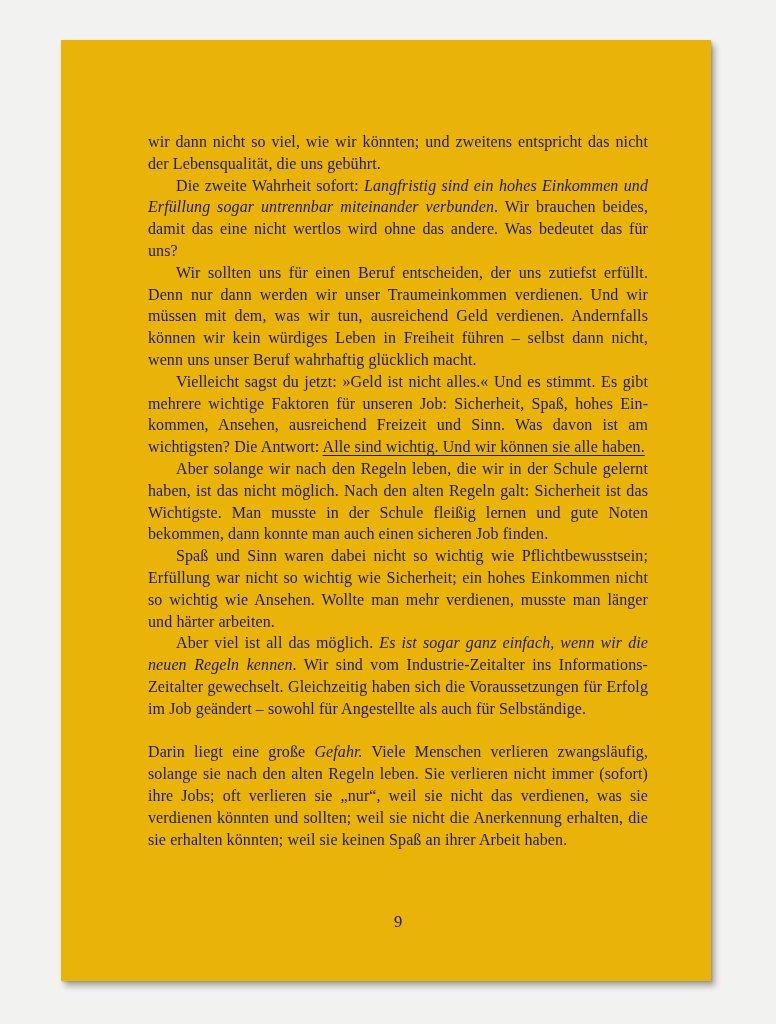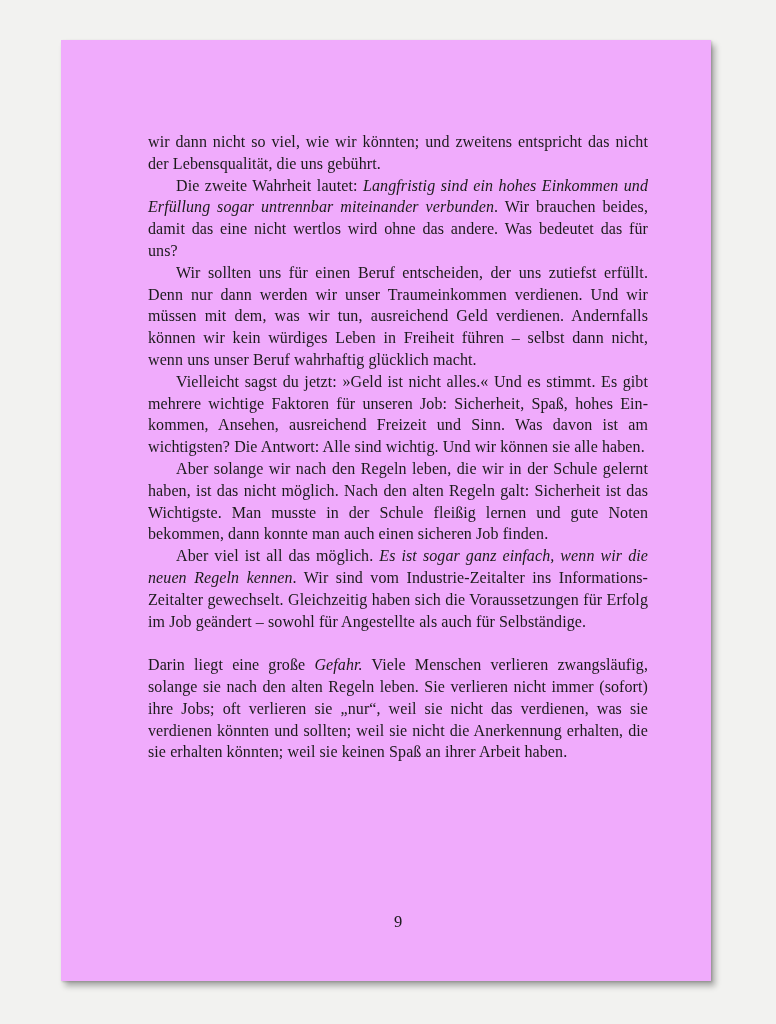--- a/index.html
+++ b/index.html
@@ -35,39 +35,40 @@
     -webkit-hyphens: manual;
     letter-spacing: 0.1px;
   }
   p.para {
     margin: 0;
     padding: 0;
   }
   p.para.indent { text-indent: 28px; }
   p.para.space-before { margin-top: 21.8px; }
   .seg-italic { font-style: italic; }
-  .seg-underline { text-underline-offset: 2.5px; }
+  .seg-underline { text-decoration: underline; text-underline-offset: 2.5px; }
   .page-number {
     position: absolute;
     left: 87px;
     top: 872px;
     width: 500px;
     text-align: center;
     font-size: 16.5px;
   }
 </style>
 </head>
 <body>
 
 <div class="backdrop" style="background: rgb(242, 242, 240);">
-  <div class="page" style="background: #f0abfc; color: rgb(27, 27, 27);">
+  <div class="page" style="background: #eab308; color: rgb(27, 27, 27);">
     <div class="text-block">
         <p class="para"><span>wir dann nicht so viel, wie wir könnten; und zweitens entspricht das nicht der Lebensqualität, die uns gebührt.</span></p>
-        <p class="para indent"><span>Die zweite Wahrheit lautet: </span><span class="seg-italic">Langfristig sind ein hohes Einkommen und Erfüllung sogar untrennbar miteinander verbunden</span><span>. Wir brauchen beides, damit das eine nicht wertlos wird ohne das andere. Was bedeutet das für uns?</span></p>
+        <p class="para indent"><span>Die zweite Wahrheit sofort: </span><span class="seg-italic">Langfristig sind ein hohes Einkommen und Erfüllung sogar untrennbar miteinander verbunden</span><span>. Wir brauchen beides, damit das eine nicht wertlos wird ohne das andere. Was bedeutet das für uns?</span></p>
         <p class="para indent"><span>Wir sollten uns für einen Beruf entscheiden, der uns zutiefst erfüllt. Denn nur dann werden wir unser Traumeinkommen verdienen. Und wir müssen mit dem, was wir tun, ausreichend Geld verdienen. Andernfalls können wir kein würdiges Leben in Freiheit führen – selbst dann nicht, wenn uns unser Beruf wahrhaftig glücklich macht.</span></p>
         <p class="para indent"><span>Vielleicht sagst du jetzt: »Geld ist nicht alles.« Und es stimmt. Es gibt mehrere wichtige Faktoren für unseren Job: Sicherheit, Spaß, hohes Ein­kommen, Ansehen, ausreichend Freizeit und Sinn. Was davon ist am wichtigsten? Die Antwort: </span><span class="seg-underline">Alle sind wichtig. Und wir können sie alle haben.</span></p>
         <p class="para indent"><span>Aber solange wir nach den Regeln leben, die wir in der Schule gelernt haben, ist das nicht möglich. Nach den alten Regeln galt: Sicherheit ist das Wichtigste. Man musste in der Schule fleißig lernen und gute Noten bekommen, dann konnte man auch einen sicheren Job finden.</span></p>
+        <p class="para indent"><span>Spaß und Sinn waren dabei nicht so wichtig wie Pflichtbewusstsein; Erfüllung war nicht so wichtig wie Sicherheit; ein hohes Einkommen nicht so wichtig wie Ansehen. Wollte man mehr verdienen, musste man länger und härter arbeiten.</span></p>
         <p class="para indent"><span>Aber viel ist all das möglich. </span><span class="seg-italic">Es ist sogar ganz einfach, wenn wir die neuen Regeln kennen</span><span>. Wir sind vom Industrie-Zeitalter ins Informations-Zeitalter gewechselt. Gleichzeitig haben sich die Voraussetzungen für Erfolg im Job geändert – sowohl für Angestellte als auch für Selbständige.</span></p>
         <p class="para space-before"><span>Darin liegt eine große </span><span class="seg-italic">Gefahr.</span><span> Viele Menschen verlieren zwangsläu­fig, solange sie nach den alten Regeln leben. Sie verlieren nicht immer (sofort) ihre Jobs; oft verlieren sie „nur“, weil sie nicht das verdienen, was sie verdienen könnten und sollten; weil sie nicht die Anerkennung erhalten, die sie erhalten könnten; weil sie keinen Spaß an ihrer Arbeit haben.</span></p>
       </div>
     <div class="page-number">9</div>
   </div>
 </div>
 
 </body></html>

